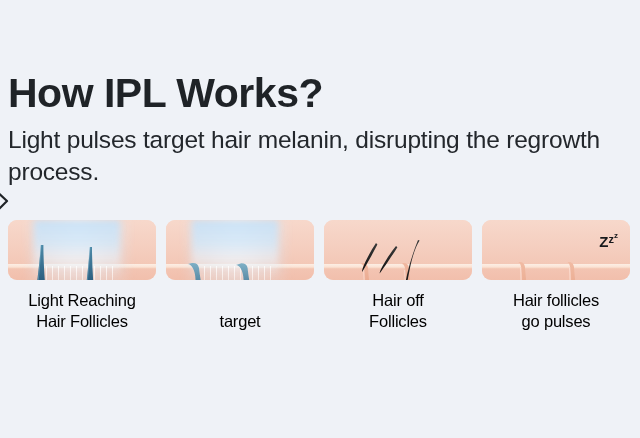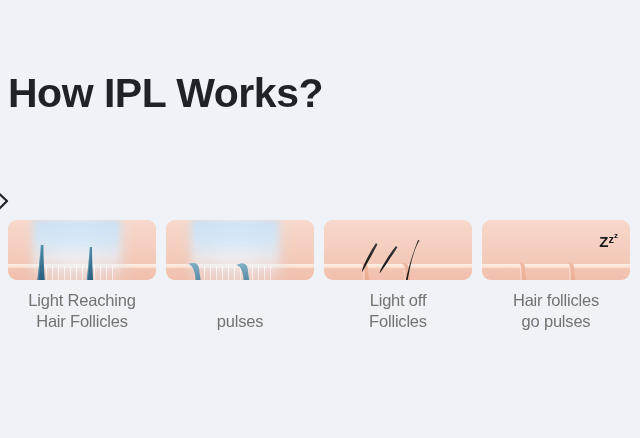--- a/index.html
+++ b/index.html
@@ -95,35 +95,36 @@
     font-family:"Liberation Sans", sans-serif;
   }
   .zzz .z1 { font-size:15px; }
   .zzz .z2 { font-size:11px; vertical-align:4px; }
   .zzz .z3 { font-size:8px;  vertical-align:9px; }
 
   
   .caption {
     margin-top:10px; width:148px; text-align:center;
     font-size:16.5px; line-height:1.28; letter-spacing:-0.2px;
-    color:#737373; font-weight:400;
+    color:#000000; font-weight:400;
   }
 </style>
 </head>
 <body>
 
 <div class="page">
 
   <div class="corner-mark">
     <svg width="22" height="40" viewBox="0 0 22 40">
       <path d="M1 2 L13 13 M13 13 L1 25" fill="none" stroke="#1f2327" stroke-width="2.2" stroke-linecap="round"></path>
     </svg>
   </div>
 
   <h1 class="heading">How IPL Works?</h1>
+  <p class="subtitle">Light pulses target hair melanin, disrupting the regrowth process.</p>
 
   <div class="panels">
 
     <div class="panel-col">
       <div class="panel">
         <div class="skin-top"></div>
         <div class="skin-line"></div>
         <div class="skin-mid"></div>
 
         <div class="beam-soft"></div>
@@ -180,21 +181,21 @@
           <ellipse cx="32" cy="92" rx="13" ry="14" fill="url(#bulbsh2)"></ellipse>
           <ellipse cx="81" cy="92" rx="12" ry="13" fill="url(#bulbsh2)"></ellipse>
           <path d="M22 44 C25 44, 30 50, 29.5 62 C29 76, 27 83, 26.5 88 C26 96, 30 100, 33 100 C36.5 100, 39.5 94, 38.5 86 C37 72, 34 58, 33 48 C32.6 44.6, 30 42.6, 26 43 Z" fill="url(#dmg1)"></path>
           <path d="M28 88 l1.6 3 M32 91 l1.2 3.2 M35 87 l1.4 3" stroke="#b8867a" stroke-width="0.8" opacity="0.7" fill="none"></path>
           <path d="M70 45 C73.6 45, 78 51, 77.6 63 C77 77, 75.4 84, 75 89 C74.6 96, 78.4 100, 81.4 100 C85 100, 87.6 94, 86.8 86 C85.4 72, 82.6 58, 81.6 48 C81.2 45, 78.6 43, 74.6 43.4 Z" fill="url(#dmg1)"></path>
           <path d="M77 89 l1.6 3 M81 92 l1.2 3 M84 88 l1.4 3" stroke="#b8867a" stroke-width="0.8" opacity="0.7" fill="none"></path>
         </svg>
       </div>
       <div class="caption">
         <br>
-        <span>pulses</span>
+        <span>target</span>
       </div>
     </div>
 
     <div class="panel-col">
       <div class="panel">
         <div class="skin-top"></div>
         <div class="skin-line"></div>
         <div class="skin-mid"></div>
 
         <svg class="art" viewBox="0 0 148 112">
@@ -217,21 +218,21 @@
           <path d="M80.5 50 C81.6 62, 81 76, 80.6 87" fill="none" stroke="#fbdcd0" stroke-width="1" opacity="0.75"></path>
 
           <path d="M94 20 C90 30, 86 42, 83.2 54 C81.6 61, 81 66, 81.2 70 C82.6 66, 84 58, 86 48 C88.4 36, 92 26, 95.6 20.6 Z" fill="url(#blk3)"></path>
 
           <path d="M72 26 C67 32, 62 40, 58.6 46 C56.6 49.6, 55.6 52, 55.6 53.6 C57.6 51, 60.6 46.4, 64.4 41 C68 35.6, 71 31, 73.4 27.2 Z" fill="url(#blk3)"></path>
 
           <path d="M52 23 C48 29, 43 38, 40.2 44.6 C38.6 48.2, 38 50.6, 38.2 52 C40 49.2, 42.4 44.6, 45.6 39 C48.8 33.4, 51.4 28.6, 53.4 24.6 Z" fill="url(#blk3)"></path>
         </svg>
       </div>
       <div class="caption">
-        <span>Light off</span><br>
+        <span>Hair off</span><br>
         <span>Follicles</span>
       </div>
     </div>
 
     <div class="panel-col">
       <div class="panel">
         <div class="skin-top"></div>
         <div class="skin-line"></div>
         <div class="skin-mid"></div>
 

